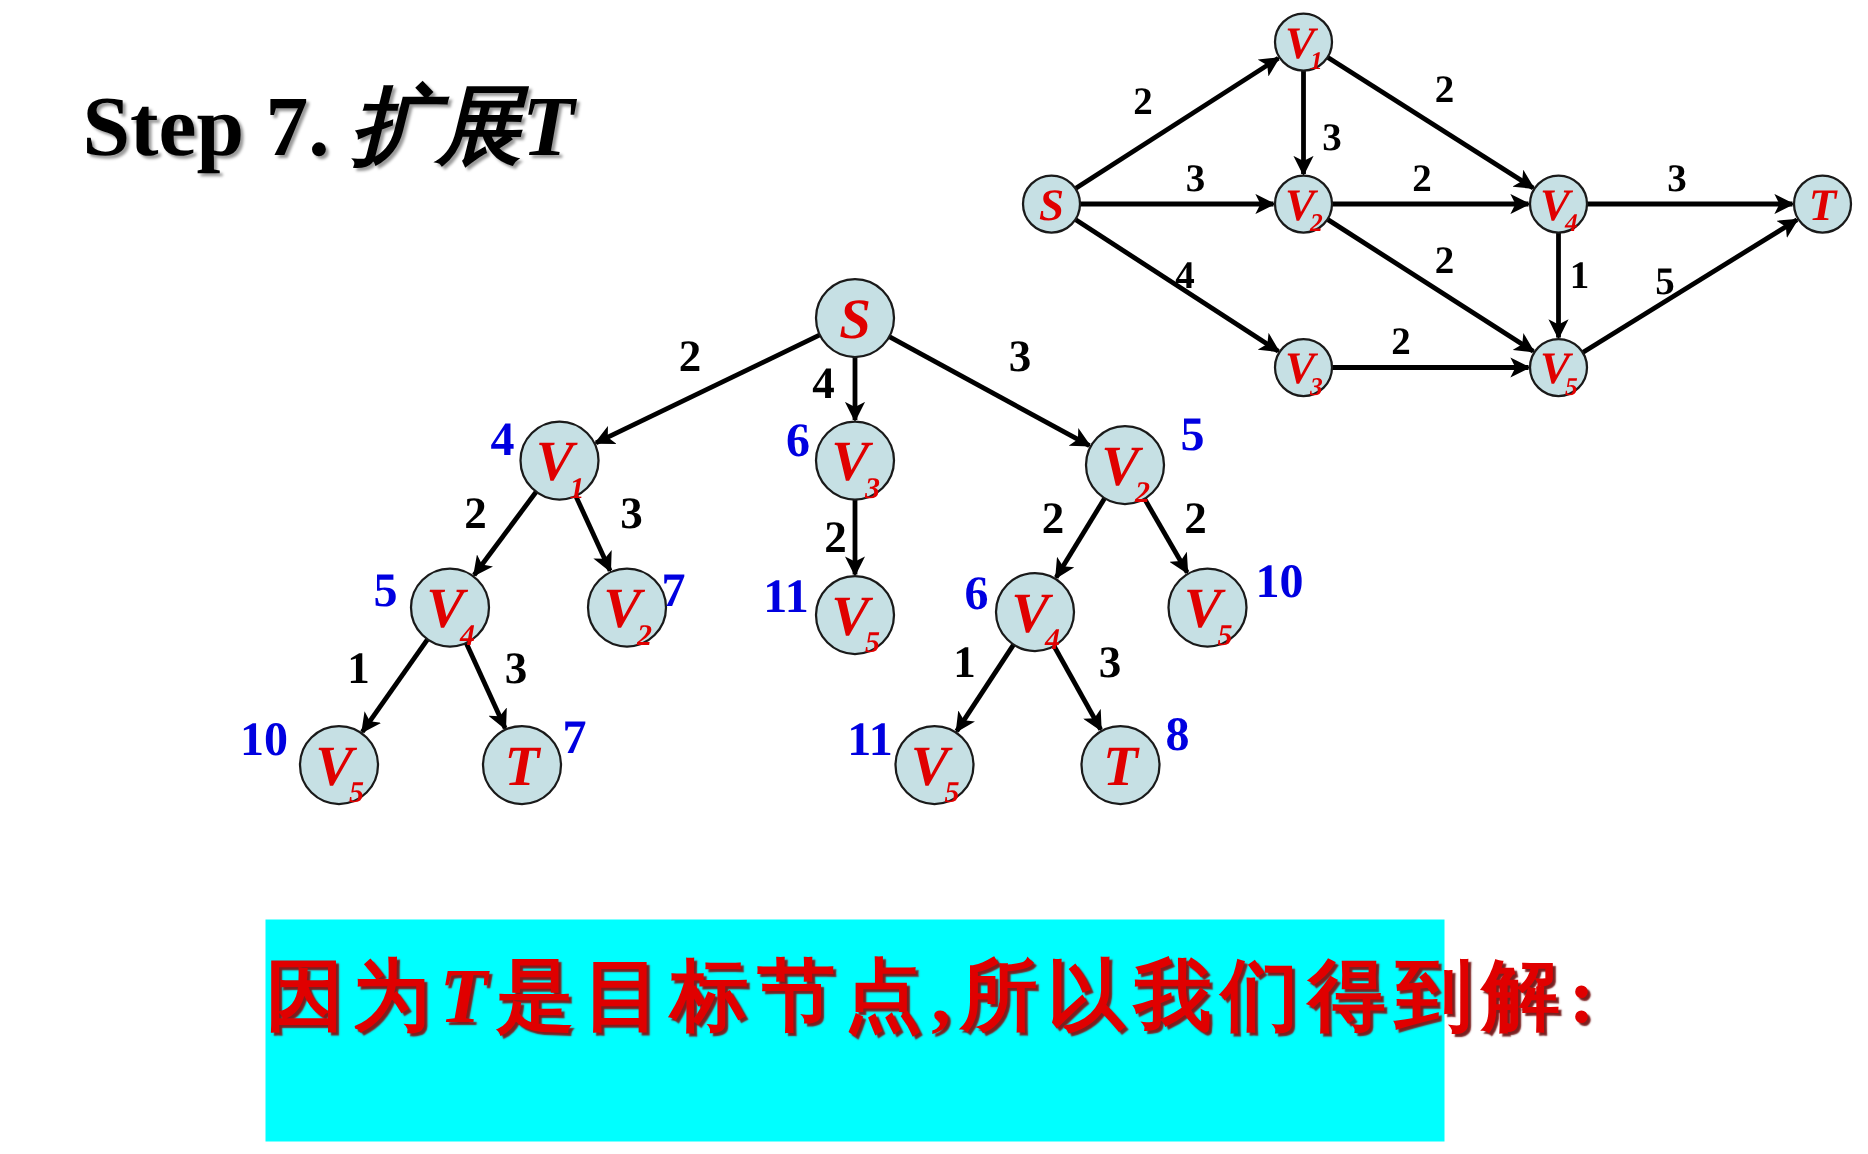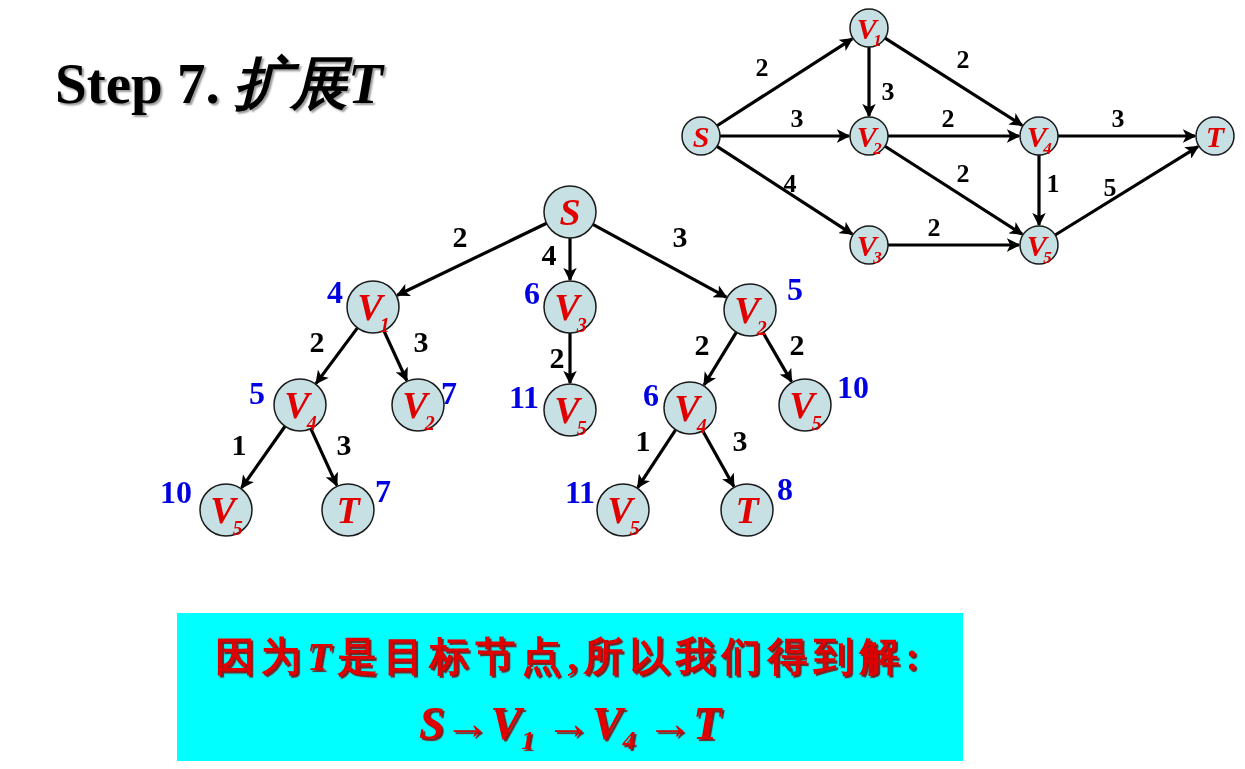--- a/index.html
+++ b/index.html
@@ -8,21 +8,21 @@
   #title .cn { font-style:italic; }
   #title .t { font-style:italic; }
   svg#canvas { position:absolute; left:0; top:0; }
   .node-circle { fill:#c6e0e4; stroke:#1a1a1a; stroke-width:1.5; }
   .node-label { fill:#e00000; font-family:"Liberation Serif", serif; font-style:italic; font-weight:bold; }
   .node-sub { fill:#e00000; font-family:"Liberation Serif", serif; font-style:italic; font-weight:bold; }
   .edge { stroke:#000; stroke-width:3.2; fill:none; }
   .wlabel { fill:#000; font-family:"Liberation Serif", serif; font-weight:bold; }
   .cost { fill:#0000e0; font-family:"Liberation Serif", serif; font-weight:bold; }
   #result-box { position:absolute; left:177px; top:613px; width:786px; height:148px; background:#00ffff; }
-  #result-line1 { position:absolute; left:0; top:16px; width:100%; text-align:center; font-size:40px; font-weight:bold; color:#e00000; text-shadow:2px 2px 1px #7a2020; letter-spacing:6px; white-space:nowrap; }
+  #result-line1 { position:absolute; left:0; top:16px; width:100%; text-align:center; font-size:52px; font-weight:bold; color:#e00000; text-shadow:2px 2px 1px #7a2020; letter-spacing:6px; white-space:nowrap; }
   #result-line2 { position:absolute; left:0; top:84px; width:100%; text-align:center; font-size:46px; font-weight:bold; font-style:italic; color:#e00000; text-shadow:2px 2px 1px #7a2020; white-space:nowrap; }
   #result-line2 sub { font-size:26px; }
 </style>
 </head>
 <body>
 
 <div id="title"><span>Step 7. </span><span class="cn">扩展</span><span class="t">T</span></div>
 
 <svg id="canvas" width="1245" height="769" xmlns="http://www.w3.org/2000/svg">
   <defs>
@@ -184,14 +184,13 @@
       <g>
         <circle cx="747" cy="510" r="26" class="node-circle"></circle>
         <text x="747" y="523.3" class="node-label" font-size="38" text-anchor="middle">T</text>
         <text x="785" y="500" class="cost" font-size="32" text-anchor="middle">8</text>
       </g>
     </g>
 </svg>
 
 <div id="result-box">
   <div id="result-line1"><span>因为</span><i>T</i><span>是目标节点,所以我们得到解:</span></div>
-  <div id="result-line2"><span>S</span><span>→</span><span>V<sub>1</sub></span><span> →</span><span>V<sub>4</sub></span><span> →</span><span>T</span></div>
 </div>
 
 </body></html>

